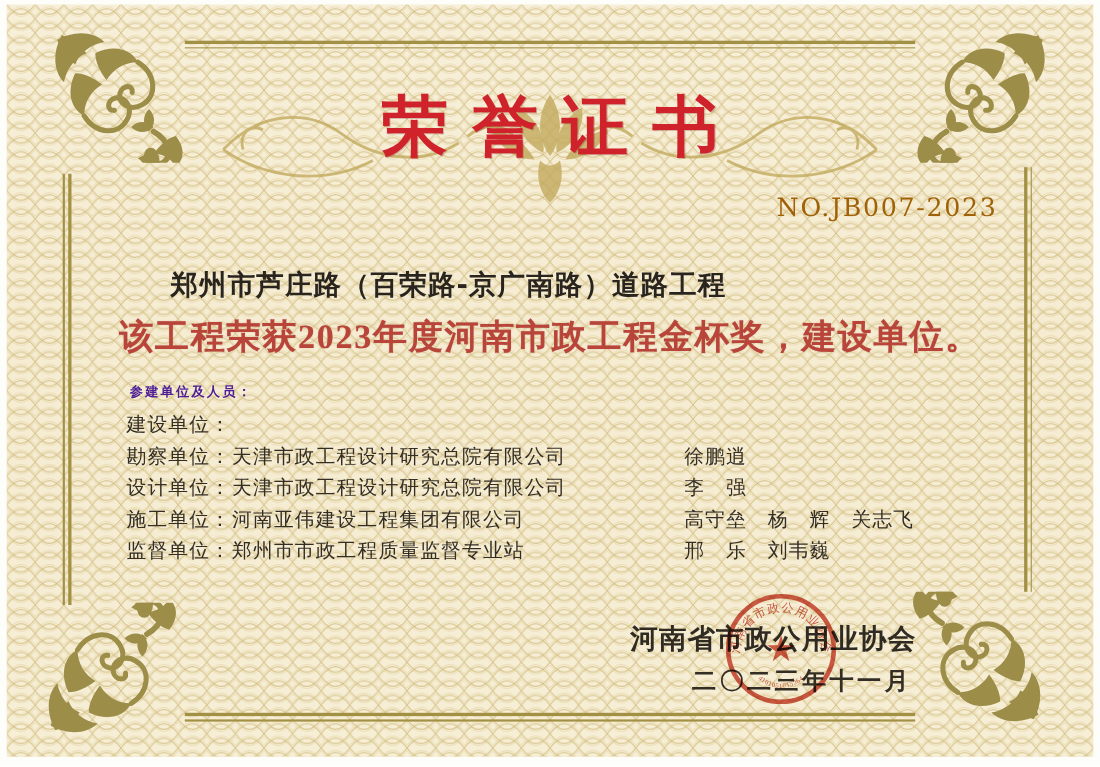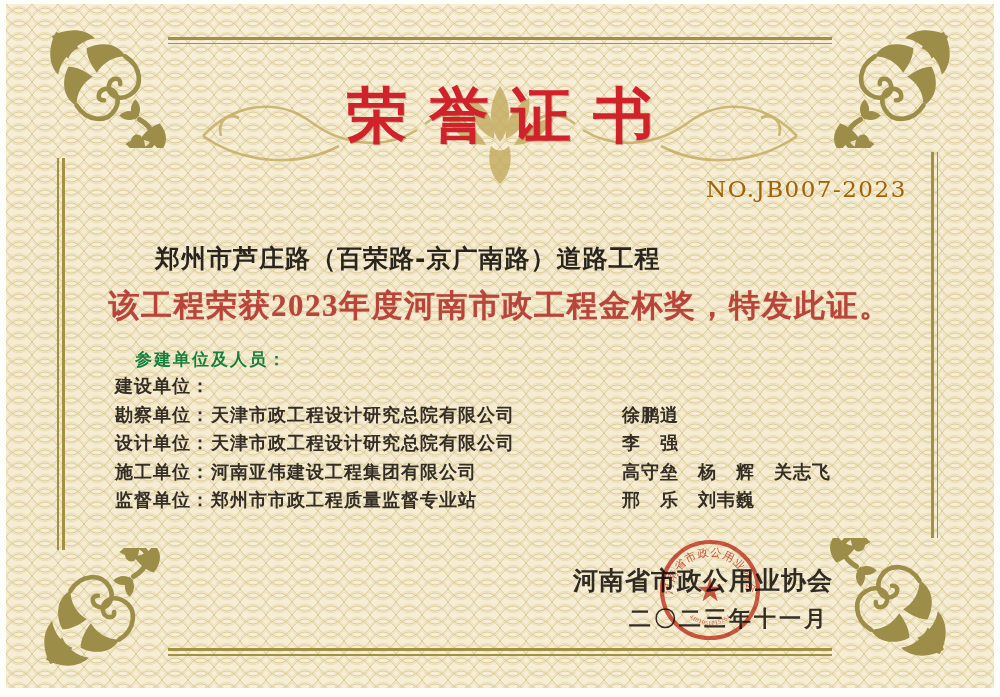--- a/index.html
+++ b/index.html
@@ -28,25 +28,25 @@
   .serial{position:absolute;left:706px;top:176px;font-family:"DejaVu Serif", serif;
     font-size:23px;color:#a16207;letter-spacing:1.5px;}
 
   .project{position:absolute;left:155px;top:242px;font-family:"DejaVu Sans", sans-serif;
     font-weight:800;font-size:25px;color:#29251e;letter-spacing:1px;}
 
   .award{position:absolute;left:0;top:285px;width:1000px;text-align:center;
     font-weight:700;font-size:31px;color:#b9453a;letter-spacing:1.5px;
     text-shadow:0 0 1px rgba(150,50,40,.4);}
 
-  .participants-label{position:absolute;left:135px;top:348px;font-weight:700;
-    font-size:17px;color:#15803d;letter-spacing:2px;}
+  .participants-label{position:absolute;left:118px;top:348px;font-weight:700;
+    font-size:12px;color:#4c1d95;letter-spacing:2px;}
 
   .rows{position:absolute;left:115px;top:371px;width:780px;}
-  .prow{position:relative;height:28.6px;font-weight:700;font-size:18px;color:#332d24;
+  .prow{position:relative;height:28.6px;font-weight:400;font-size:18px;color:#332d24;
     letter-spacing:1px;white-space:nowrap;}
   .prow .label{position:absolute;left:0;top:3px;}
   .prow .company{position:absolute;left:96px;top:3px;}
   .prow .names{position:absolute;left:507px;top:3px;}
 
   .issuer{position:absolute;left:573px;top:564px;font-weight:700;font-size:25px;
     color:#2f2a22;letter-spacing:1px;}
   .cert-date{position:absolute;left:573px;top:604px;width:256px;text-align:right;
     font-weight:700;font-size:22px;color:#332d24;letter-spacing:3px;}
 
@@ -179,21 +179,21 @@
       <path d="M296,74 C291,92 298,106 305,112 C312,106 319,92 314,74 C308,80 302,80 296,74 Z"></path>
     </g>
   </svg>
 
   <div class="cert-title">荣誉证书</div>
 
   <div class="serial">NO.JB007-2023</div>
 
   <div class="project">郑州市芦庄路（百荣路-京广南路）道路工程</div>
 
-  <div class="award">该工程荣获2023年度河南市政工程金杯奖，特发此证。</div>
+  <div class="award">该工程荣获2023年度河南市政工程金杯奖，建设单位。</div>
 
   <div class="participants-label">参建单位及人员：</div>
 
   <div class="rows">
     <div class="prow">
       <span class="label">建设单位：</span>
     </div>
     <div class="prow">
       <span class="label">勘察单位：</span>
       <span class="company">天津市政工程设计研究总院有限公司</span>

